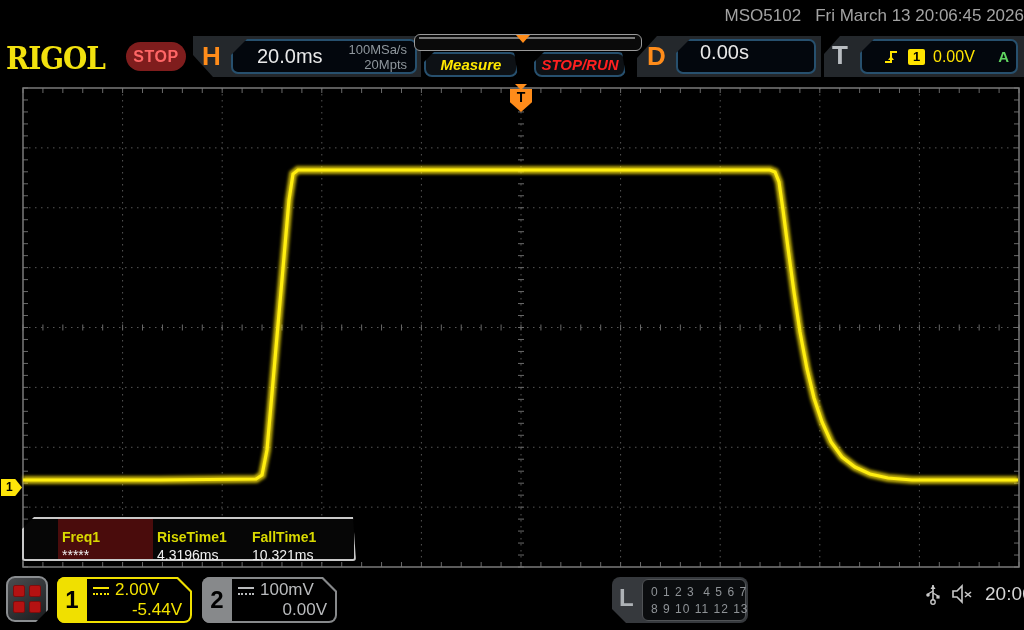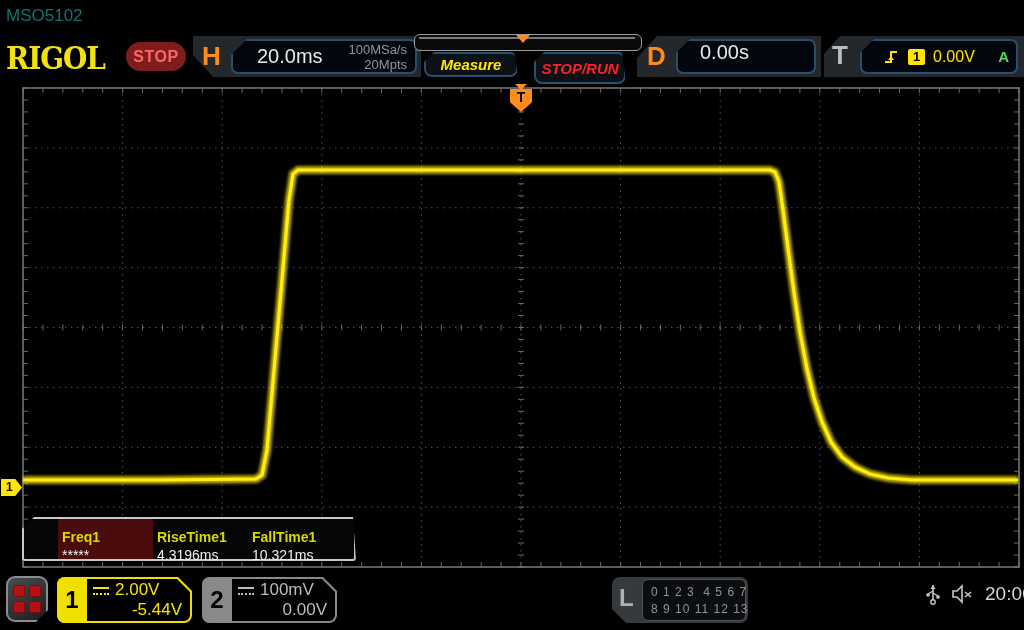--- a/index.html
+++ b/index.html
@@ -2,22 +2,22 @@
 <html><head>
 <meta charset="utf-8">
 <style>
   * { margin:0; padding:0; box-sizing:border-box; }
   html,body { width:1024px; height:630px; background:#000; overflow:hidden;
               font-family:"Liberation Sans", sans-serif; }
   .abs { position:absolute; }
   #stage { position:relative; width:1024px; height:630px; background:#000; }
 
   
-  #title-bar { left:0; top:0; width:1024px; height:32px; color:#0f766e;
-               font-size:17px; display:flex; align-items:center; padding-left:6px; gap:14px; }
+  #title-bar { left:0; top:0; width:1024px; height:32px; color:#a3a3a3;
+               font-size:17px; display:flex; align-items:center; padding-left:6px; gap:14px;justify-content:flex-end; }
 
   
   #header { left:0; top:32px; width:1024px; height:46px; }
   #logo { left:6px; top:8px; font-family:"DejaVu Serif", serif; font-weight:bold;
           font-size:31px; color:#f2e10e; letter-spacing:-1px; font-stretch:condensed; }
   #stop-pill { left:126px; top:10px; width:60px; height:29px; background:#7f1d1d;
                border-radius:15px; display:flex; align-items:center; justify-content:center;
                color:#ff6666; font-weight:bold; font-size:16px; letter-spacing:0.5px; }
   .panel { background:#24282c; }
   #h-panel { left:193px; top:4px; width:228px; height:41px;
@@ -33,21 +33,21 @@
   #preview-bar { left:414px; top:2px; width:228px; height:17px; background:#0a0a0a;
                  border:1px solid #9a9a9a; border-radius:6px; }
   #preview-tri { left:516px; top:3px; width:0; height:0; border-left:7px solid transparent;
                  border-right:7px solid transparent; border-top:8px solid #ff8c1a; }
 
   .hdr-btn { background:#0d1115; border:2px solid #27506e; border-radius:8px;
              display:flex; align-items:center; justify-content:center;
              font-weight:bold; font-size:15px;
              clip-path:polygon(10px 0,calc(100% - 4px) 0,100% 100%,0 100%,0 10px);font-style:italic; }
   #measure-btn { left:424px; top:20px; width:94px; height:25px; color:#ffe800; }
-  #stoprun-btn { left:534px; top:20px; width:92px; height:32px; color:#ff2020; }
+  #stoprun-btn { left:534px; top:20px; width:92px; height:25px; color:#ff2020; }
 
   #d-panel { left:637px; top:4px; width:184px; height:41px;
              clip-path:polygon(20px 0,100% 0,100% 100%,0 100%,0 22px); }
   #d-letter { left:647px; top:9px; }
   #d-inner { left:676px; top:7px; width:140px; height:35px;
              clip-path:polygon(14px 0,100% 0,100% 100%,0 100%,0 14px);
              display:flex; align-items:flex-start; }
   #delay-value { color:#e9e9e9; font-size:20px; margin-left:22px; }
 
   #t-panel { left:824px; top:4px; width:200px; height:41px;
@@ -129,20 +129,21 @@
 
   .t-gray { font-weight:bold; font-size:26px; color:#9aa0a4; }
 </style>
 </head>
 <body>
 
 <div id="stage">
 
   <div id="title-bar" class="abs">
     <span>MSO5102</span>
+    <span>Fri March 13 20:06:45 2026</span>
   </div>
 
   <div id="header" class="abs">
     <div id="logo" class="abs">RIGOL</div>
     <div id="stop-pill" class="abs">STOP</div>
 
     <div id="h-panel" class="abs panel"></div>
     <div id="h-letter" class="abs panel-letter">H</div>
     <div id="h-inner" class="abs inner-box">
       <span id="timebase">20.0ms</span>

